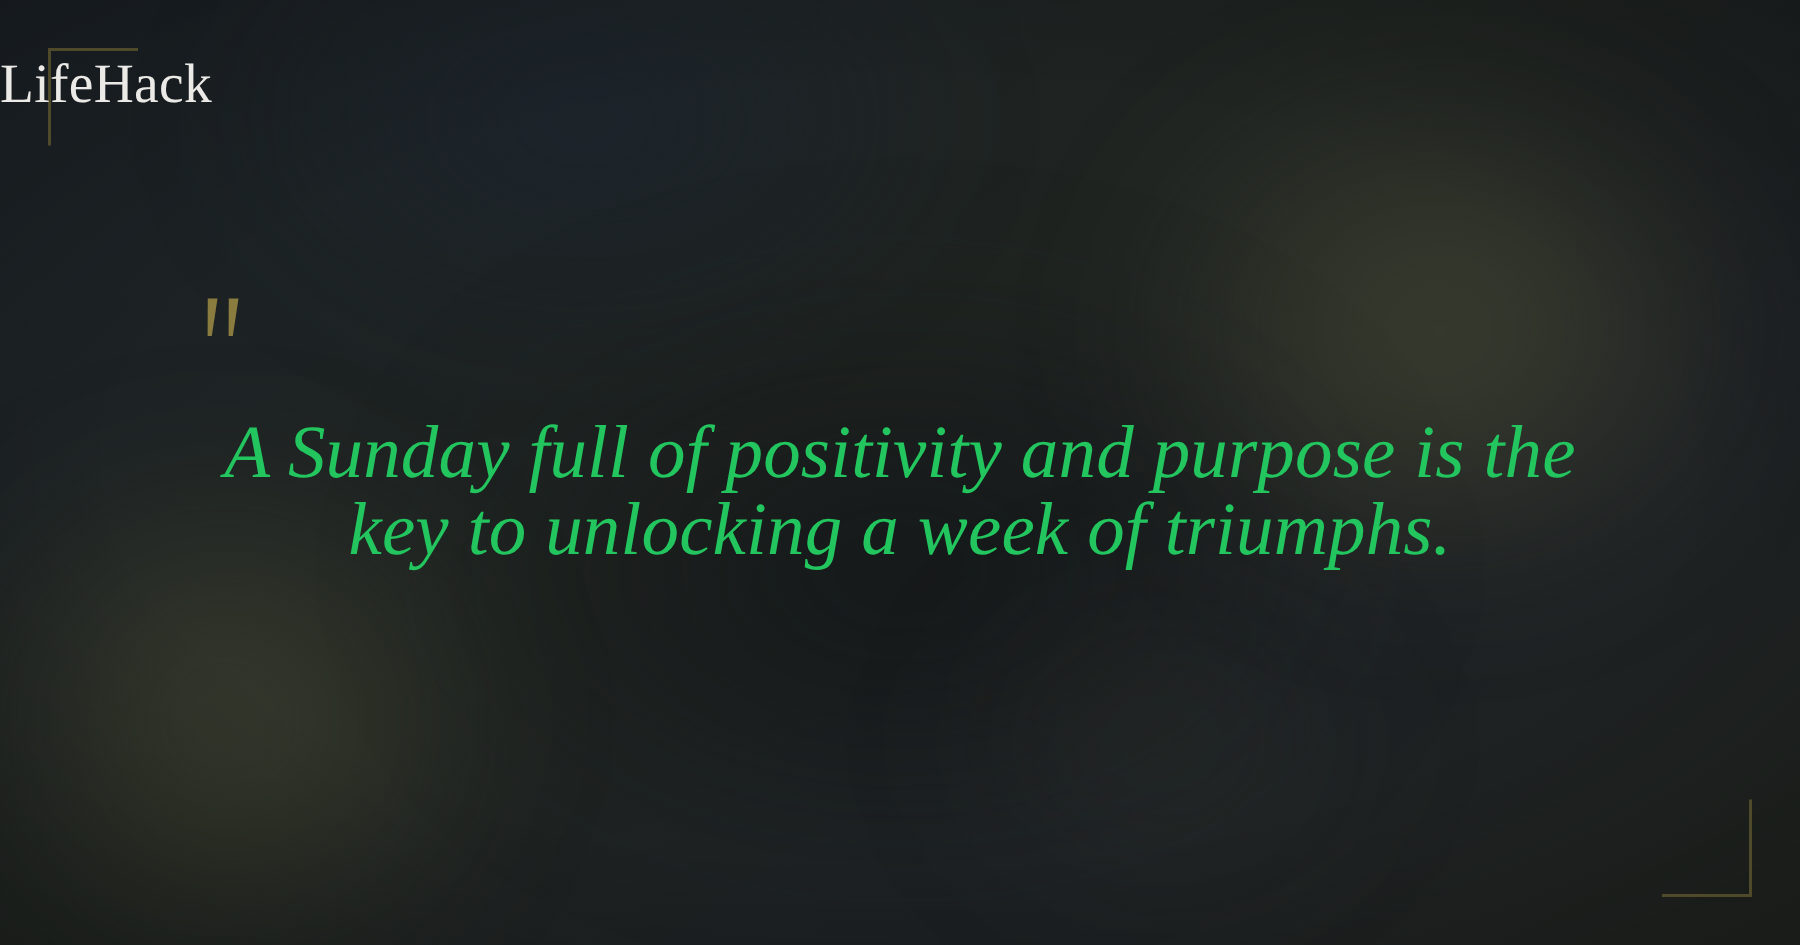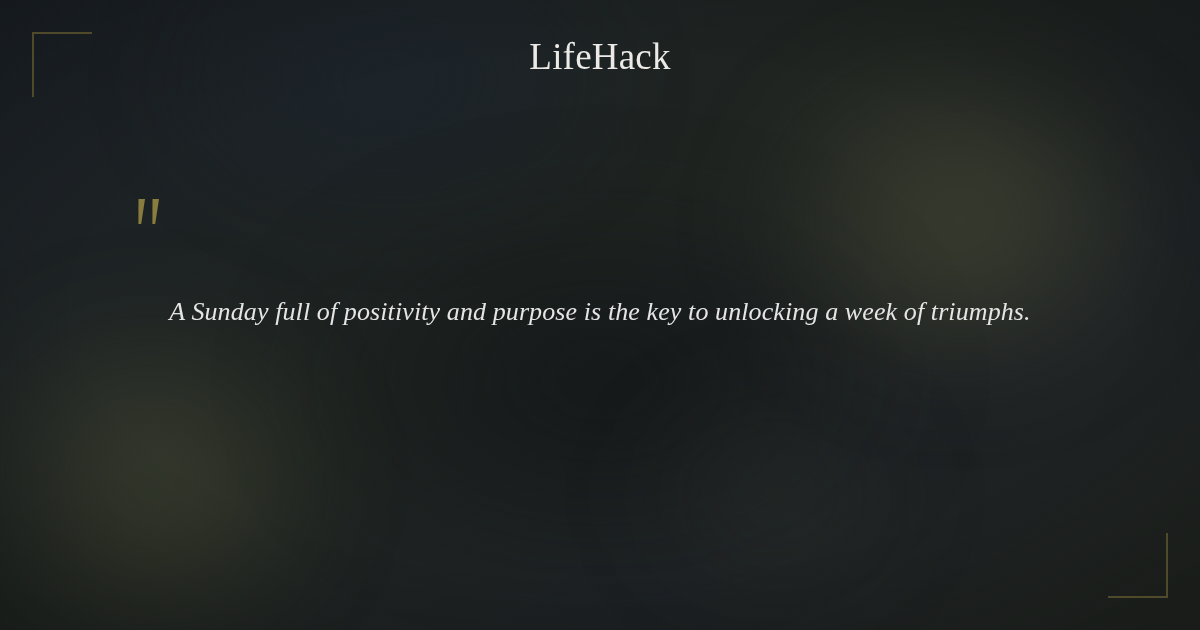--- a/index.html
+++ b/index.html
@@ -86,21 +86,21 @@
   .corner-br { right: 32px; bottom: 32px; }
   .corner-br .bar-h { right: 0; bottom: 0; width: 60px; height: 2px; }
   .corner-br .bar-v { right: 0; bottom: 0; width: 2px; height: 65px; }
 
   
   .brand {
     position: absolute;
     top: 38px;
     left: 0;
     width: 100%;
-    text-align: center;
+    text-align: left;
     font-size: 37px;
     line-height: 1;
     letter-spacing: 0.2px;
     color: #eceae6;
     font-family: "Liberation Serif", "DejaVu Serif", serif;
     font-weight: 400;
   }
 
   
   .quote-mark {
@@ -114,27 +114,27 @@
 
   
   .quote-block {
     position: absolute;
     left: 130px;
     right: 130px;
     top: 272px;
     text-align: center;
   }
   .quote-text {
-    margin: 14px;
+    margin: 4px;
     font-family: "Liberation Serif", "DejaVu Serif", serif;
     font-style: italic;
     font-weight: 400;
-    font-size: 26px;
+    font-size: 50px;
     line-height: 51px;
-    color: #e5e5e5;
+    color: #22c55e;
     letter-spacing: 0.1px;
   }
 </style>
 </head>
 <body>
 
 <div class="card">
 
   <div class="bg-base"></div>
   <div class="glow glow-cool-top"></div>

